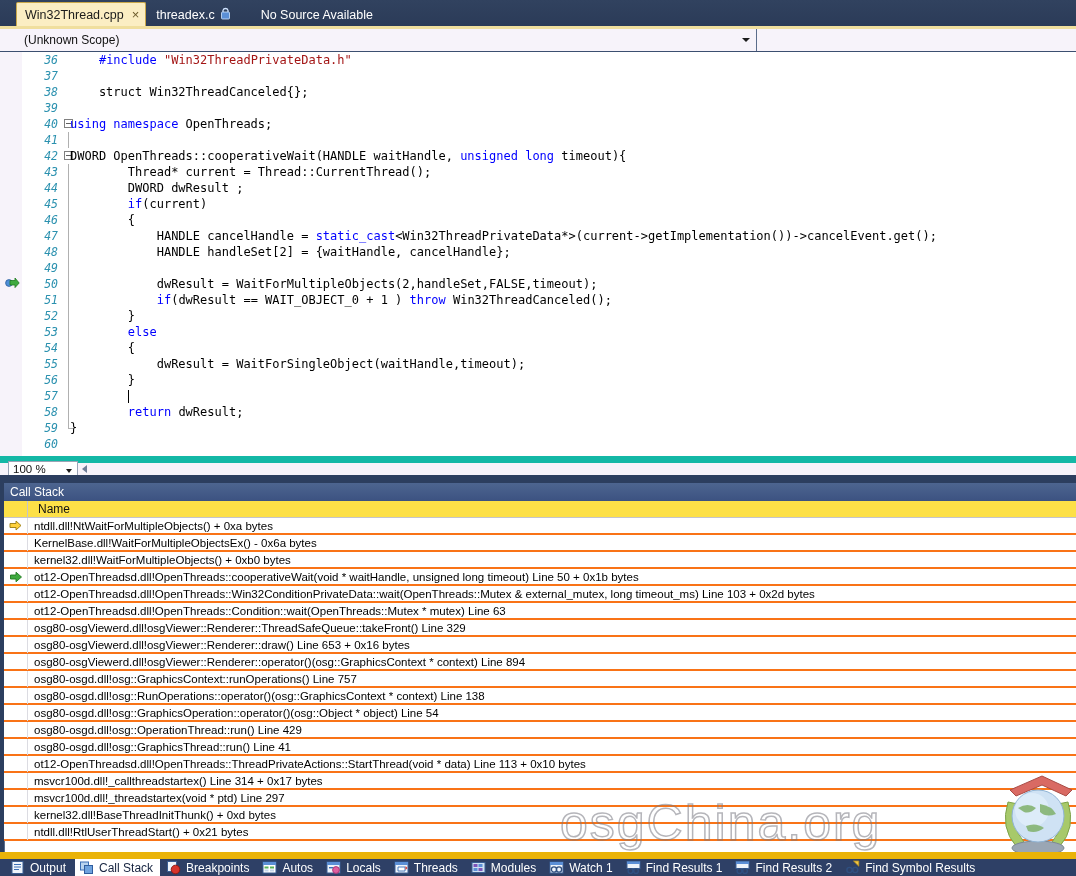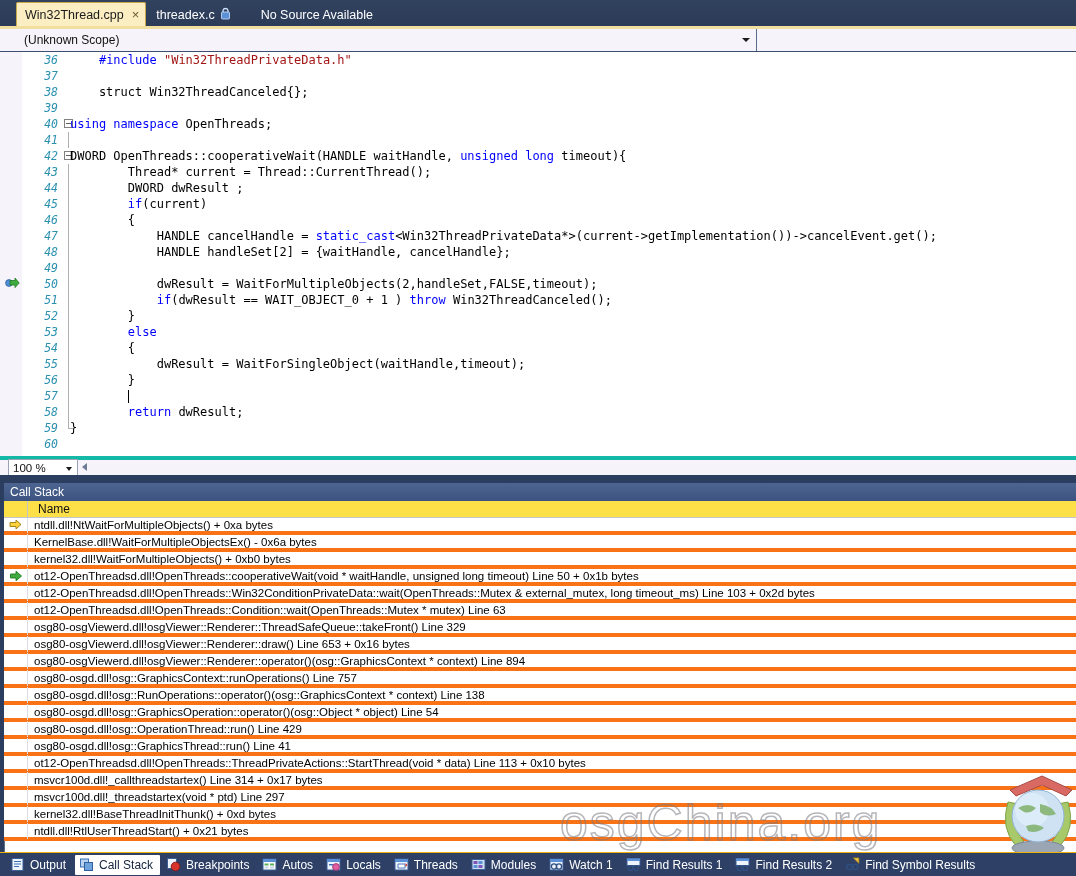--- a/index.html
+++ b/index.html
@@ -90,21 +90,21 @@
   .vlineEnd{position:absolute;left:68px;top:0;width:1px;height:8px;background:#b0b0b0;}
   .vlineEndH{position:absolute;left:68px;top:8px;width:5px;height:1px;background:#b0b0b0;}
   .caret-ed{position:absolute;width:1px;height:13px;background:#000;top:2px;}
 
   
   .edarrow{position:absolute;left:5px;width:15px;height:14px;}
 
   
   .zoombar{
     position:absolute;left:0;top:456px;width:1076px;height:19px;
-    background:#f7f3fa;border-top:4px solid #14b8a6;box-sizing:border-box;
+    background:#f7f3fa;border-top:7px solid #14b8a6;box-sizing:border-box;
     display:flex;align-items:center;
   }
   .zoomcombo{
     width:70px;height:17px;margin-left:8px;box-sizing:border-box;
     background:#ffffff;border:1px solid #9aa3b5;
     display:flex;align-items:center;position:relative;
     font-size:11.5px;color:#111;padding-left:4px;
   }
   .zoomcombo .caret{
     position:absolute;right:5px;top:7px;width:0;height:0;
@@ -140,21 +140,21 @@
   }
   .csheader .hcell-ind{width:24px;height:16px;border-right:1px solid #c4c4cc;box-sizing:border-box;}
   .csheader .hcell-name{flex:1;padding-left:10px;font-size:12px;color:#111;}
 
   .csrows{
     position:absolute;left:4px;top:43px;width:1072px;height:323px;
     overflow:hidden;
   }
   .csrow{
     height:17px;display:flex;align-items:center;
-    border-bottom:4px solid #f97316;box-sizing:border-box;background:#ffffff;
+    border-bottom:2px solid #f97316;box-sizing:border-box;background:#ffffff;
   }
   .csrow .indcell{
     width:24px;height:16px;flex:0 0 24px;
     border-right:1px solid #dcdce2;box-sizing:border-box;
     display:flex;align-items:center;justify-content:center;
   }
   .csrow .namecell{
     flex:1;padding-left:6px;font-size:11.5px;color:#000000;white-space:nowrap;
     overflow:hidden;
   }
@@ -171,21 +171,21 @@
     -webkit-text-stroke:1.5px rgba(120,120,130,0.55);
     line-height:66px;
     white-space:nowrap;
   }
   .wmlogo{position:absolute;left:420px;top:-22px;width:96px;height:96px;}
 
   
   .taskbar{
     position:absolute;left:0;top:852px;width:1076px;height:24px;
     background:#2e4066;
-    border-top:1px solid #eab308;
+    border-top:7px solid #eab308;
     box-sizing:border-box;
     display:flex;align-items:center;padding-left:6px;
     overflow:hidden;
   }
   .tbitem{
     display:flex;align-items:center;height:20px;padding:0 7px 0 4px;
     color:#ffffff;font-size:12px;white-space:nowrap;margin-right:2px;cursor:default;
   }
   .tbitem.active{background:#ffffff;color:#15233f;border-radius:1px;}
   .tbitem .ic{width:15px;height:15px;margin-right:5px;flex:0 0 15px;display:block;}

